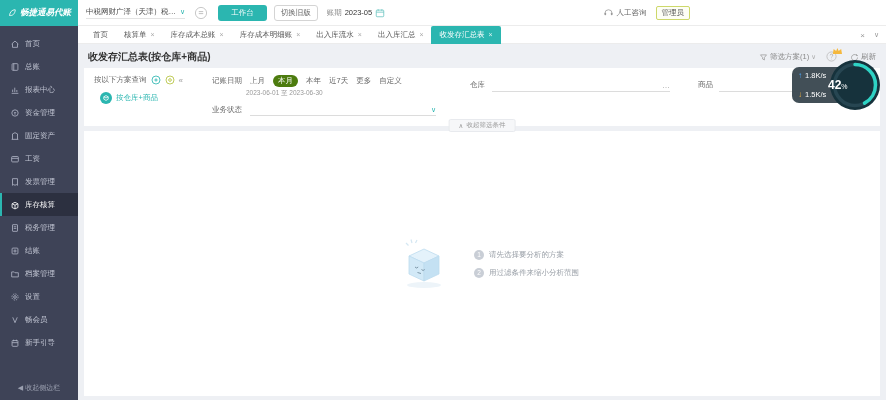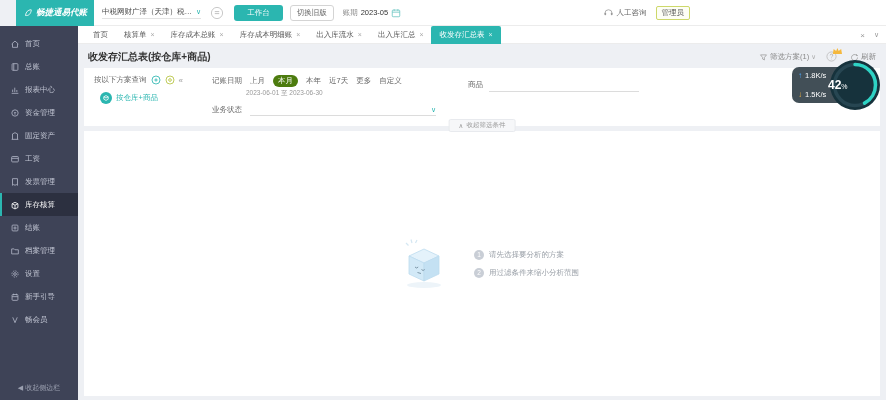--- a/index.html
+++ b/index.html
@@ -1,20 +1,20 @@
 <!DOCTYPE html>
 <html><head>
 <meta charset="utf-8">
 <style>
   * { margin:0; padding:0; box-sizing:border-box; }
   html,body { width:886px; height:400px; overflow:hidden; }
   body { font-family:"Liberation Sans","DejaVu Sans",sans-serif; background:#eef0f4; position:relative; color:#333; }
 
   
-  .topbar { position:absolute; top:0; left:16px; right:0; height:26px; background:#fff; border-bottom:1px solid #ececec; display:flex; align-items:center; z-index:30; }
+  .topbar { position:absolute; top:0; left:0; right:0; height:26px; background:#fff; border-bottom:1px solid #ececec; display:flex; align-items:center; z-index:30; }
   .logo { width:78px; height:26px; background:#2bb6b0; color:#fff; display:flex; align-items:center; justify-content:center; gap:3px; font-size:8.5px; font-weight:bold; font-style:italic; flex:none; }
   .company { margin-left:8px; display:flex; align-items:center; gap:2px; border-bottom:1px solid #e3e3e3; padding-bottom:1px; cursor:pointer; }
   .company .name { font-size:7.5px; color:#444; max-width:92px; white-space:nowrap; overflow:hidden; text-overflow:ellipsis; }
   .chev-teal { color:#2bb6b0; font-size:7px; }
   .doc-circle { margin-left:9px; cursor:pointer; display:flex; }
   .btn-workbench { margin-left:10px; background:#2bb6b0; color:#fff; font-size:7.5px; padding:3px 13px; border-radius:3px; border:none; cursor:pointer; }
   .btn-old { margin-left:7px; background:#fff; border:1px solid #d4d4d4; color:#666; font-size:7.5px; padding:2px 6px; border-radius:3px; cursor:pointer; }
   .period { margin-left:9px; display:flex; align-items:center; gap:3px; font-size:7.5px; color:#888; }
   .period .val { color:#333; }
   .top-right { margin-left:auto; margin-right:196px; display:flex; align-items:center; gap:9px; }
@@ -60,21 +60,21 @@
   .q-opt { font-size:7.5px; color:#666; cursor:pointer; }
   .q-opt.pill { background:#4d7c0f; color:#fff; border-radius:8px; padding:1px 5px; }
   .date-range { margin-left:34px; margin-top:2px; font-size:6.5px; color:#999; }
   .status-row { margin-top:6px; display:flex; align-items:center; gap:8px; }
   .uline { border-bottom:1px solid #dcdcdc; height:12px; position:relative; cursor:text; }
   .status-uline { width:186px; }
   .uline .dd { position:absolute; right:0; bottom:1px; color:#2bb6b0; font-size:7px; cursor:pointer; }
   .uline .dots { position:absolute; right:0; bottom:1px; color:#999; font-size:8px; cursor:pointer; }
   .wh-col { margin-left:22px; display:flex; gap:7px; padding-top:5px; }
   .wh-uline { width:178px; }
-  .prod-col { margin-left:20px; display:flex; gap:6px; padding-top:5px; }
+  .prod-col { margin-left:28px; display:flex; gap:6px; padding-top:5px; }
   .prod-uline { width:150px; }
   .collapse-pill { position:absolute; left:50%; bottom:-6px; transform:translateX(-50%); background:#f6f7f9; border:1px solid #e8eaee; border-radius:2px; padding:1px 9px; font-size:6.5px; color:#999; display:flex; align-items:center; gap:3px; cursor:pointer; z-index:5; }
 
   
   .main-panel { background:#fff; flex:1; margin-top:5px; position:relative; }
   .empty { position:absolute; top:50%; left:50%; transform:translate(-47%,-50%); display:flex; align-items:center; gap:22px; }
   .tips { display:flex; flex-direction:column; gap:8px; }
   .tip { display:flex; align-items:center; gap:5px; font-size:7.5px; color:#9aa0a8; }
   .tip-num { width:10px; height:10px; border-radius:50%; background:#c9ced6; color:#fff; font-size:6.5px; display:flex; align-items:center; justify-content:center; flex:none; }
 
@@ -178,50 +178,57 @@
     <span>发票管理</span>
   </div>
   <div class="side-item active">
     <svg width="10" height="10" viewBox="0 0 12 12">
         <path d="M2.5 4.5L6 2.8l3.5 1.7V9L6 10.7 2.5 9zM2.5 4.5L6 6.2l3.5-1.7M6 6.2v4.5" stroke="currentColor" fill="none"></path>
       </svg>
     <span>库存核算</span>
   </div>
   <div class="side-item">
     <svg width="10" height="10" viewBox="0 0 12 12">
+        <rect x="3" y="2" width="6" height="8" rx="0.5" stroke="currentColor" fill="none"></rect>
+        <path d="M4.5 4.5h3M4.5 6.5h3" stroke="currentColor"></path>
+      </svg>
+    <span>税务管理</span>
+  </div>
+  <div class="side-item">
+    <svg width="10" height="10" viewBox="0 0 12 12">
         <rect x="2.5" y="2.5" width="7" height="7" rx="1" stroke="currentColor" fill="none"></rect>
         <path d="M4 6h4M6 4v4" stroke="currentColor"></path>
       </svg>
     <span>结账</span>
   </div>
   <div class="side-item">
     <svg width="10" height="10" viewBox="0 0 12 12">
         <path d="M2 9.5V3.5h3l1 1h4v5z" stroke="currentColor" fill="none"></path>
       </svg>
     <span>档案管理</span>
   </div>
   <div class="side-item">
     <svg width="10" height="10" viewBox="0 0 12 12">
         <circle cx="6" cy="6" r="1.6" stroke="currentColor" fill="none"></circle>
         <circle cx="6" cy="6" r="3.7" stroke="currentColor" fill="none" stroke-dasharray="1.6 1.3"></circle>
       </svg>
     <span>设置</span>
   </div>
   <div class="side-item">
     <svg width="10" height="10" viewBox="0 0 12 12">
+        <path d="M3.3 2.8L6 9.2l2.7-6.4" stroke="currentColor" fill="none"></path>
+      </svg>
+    <span>畅会员</span>
+  </div>
+  <div class="side-item">
+    <svg width="10" height="10" viewBox="0 0 12 12">
         <rect x="2.5" y="3" width="7" height="7" rx="1" stroke="currentColor" fill="none"></rect>
         <path d="M4.3 2v2M7.7 2v2M2.5 5.6h7" stroke="currentColor"></path>
       </svg>
     <span>新手引导</span>
-  </div>
-  <div class="side-item">
-    <svg width="10" height="10" viewBox="0 0 12 12">
-        <path d="M3.3 2.8L6 9.2l2.7-6.4" stroke="currentColor" fill="none"></path>
-      </svg>
-    <span>畅会员</span>
   </div>
   <div class="side-collapse">
     <span>◀</span>
     <span>收起侧边栏</span>
   </div>
 </div>
 
 <div class="main">
 
   <div class="tabbar">
@@ -323,20 +330,26 @@
         </div>
         <div class="date-range">2023-06-01 至 2023-06-30</div>
         <div class="status-row">
           <span class="fc-label">业务状态</span>
           <div class="uline status-uline">
             <span class="dd">∨</span>
           </div>
         </div>
       </div>
 
+      <div class="wh-col">
+        <span class="fc-label">仓库</span>
+        <div class="uline wh-uline">
+          <span class="dots">…</span>
+        </div>
+      </div>
 
       <div class="prod-col">
         <span class="fc-label">商品</span>
         <div class="uline prod-uline"></div>
       </div>
 
       <div class="collapse-pill">
         <span>∧</span>
         <span>收起筛选条件</span>
       </div>

